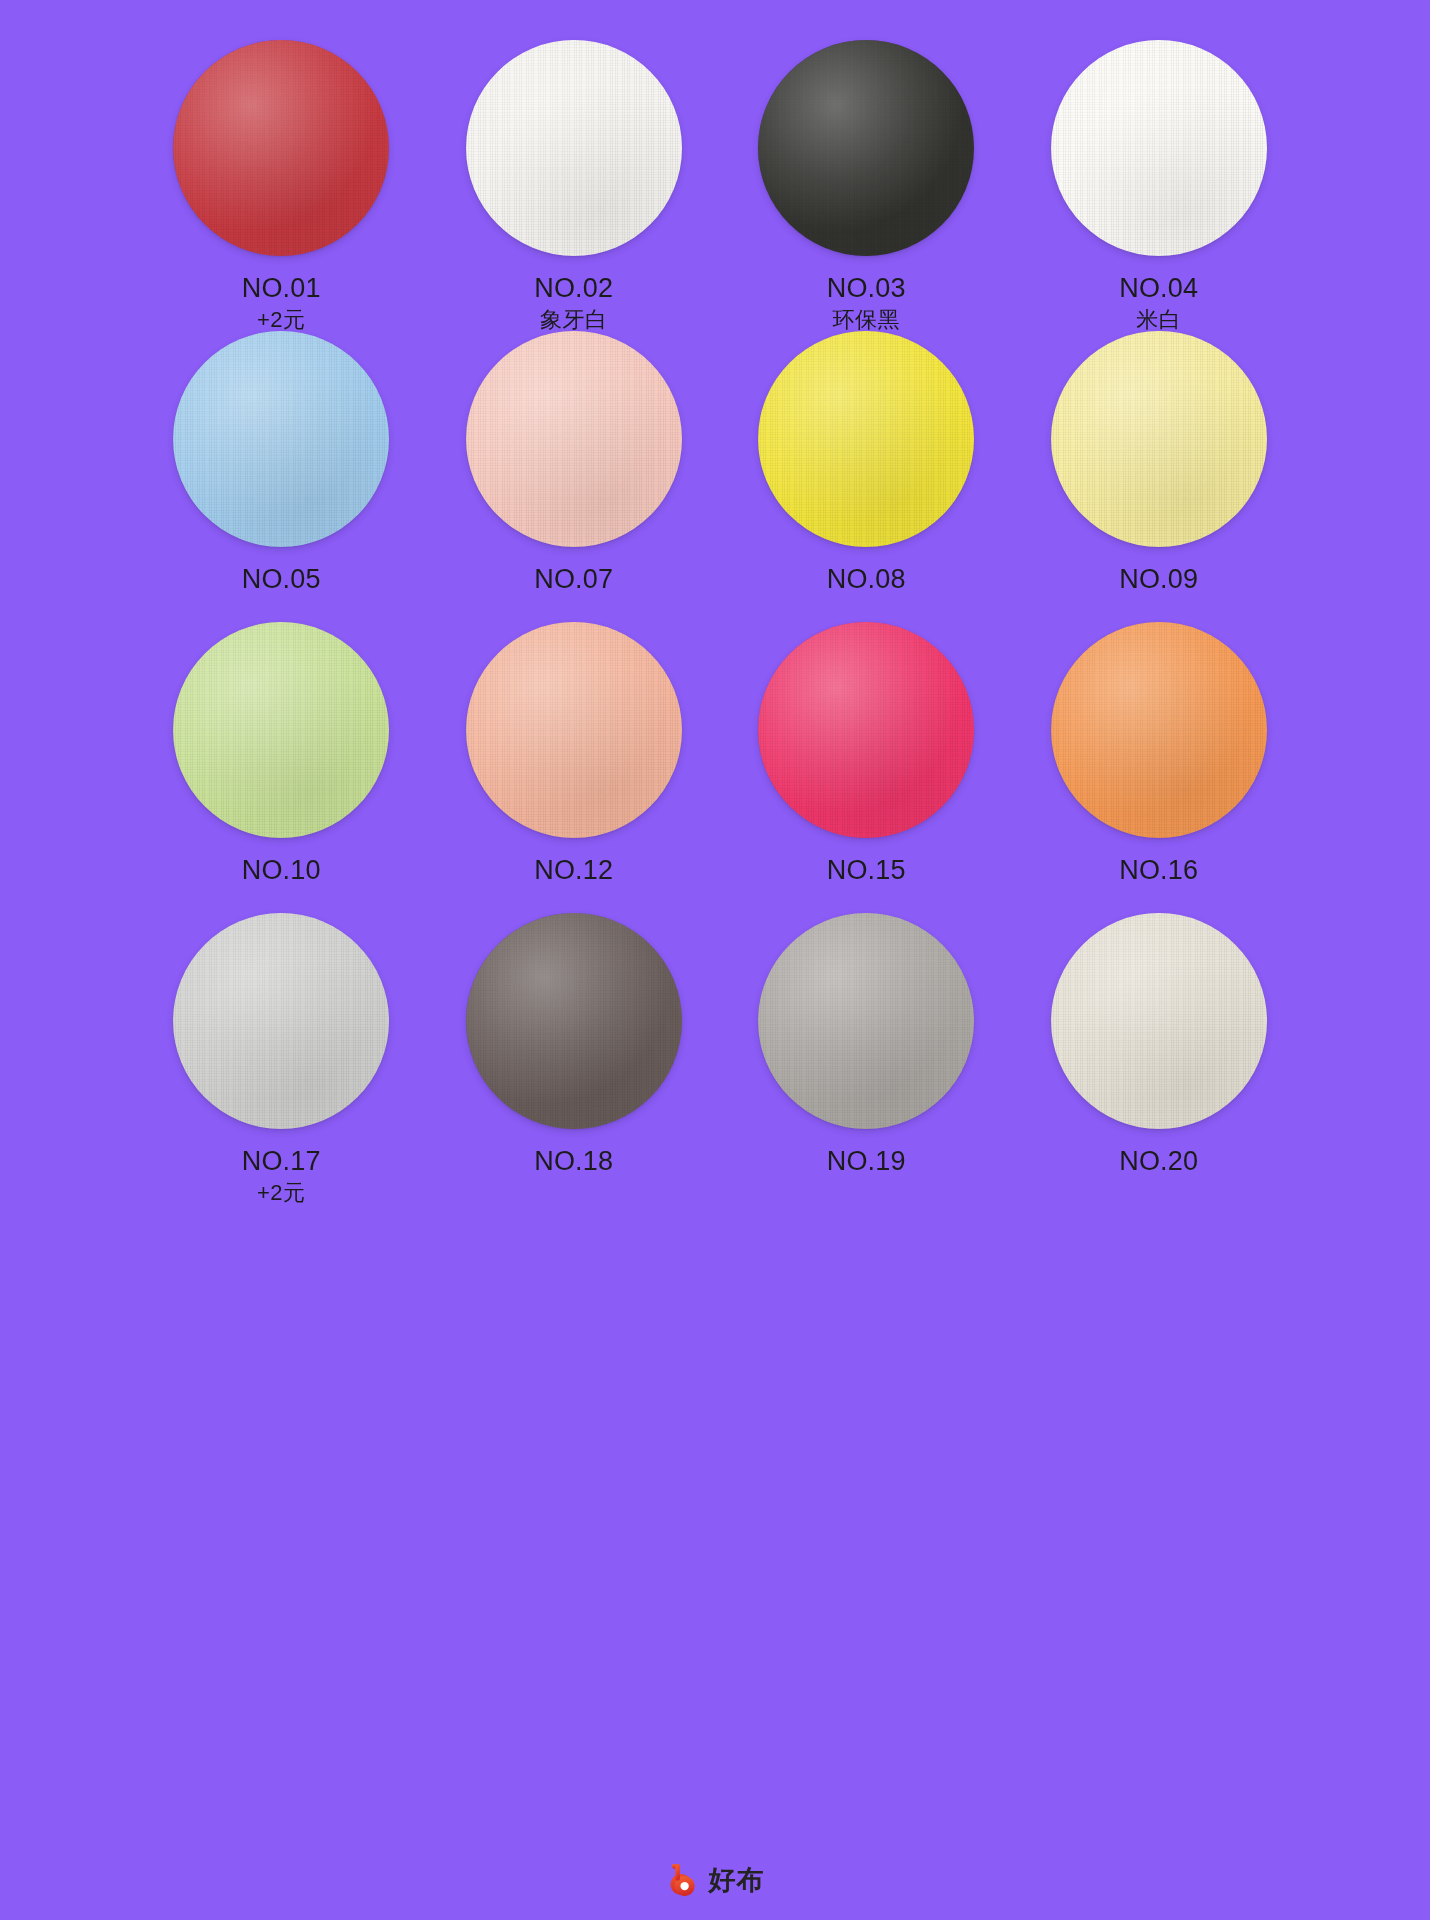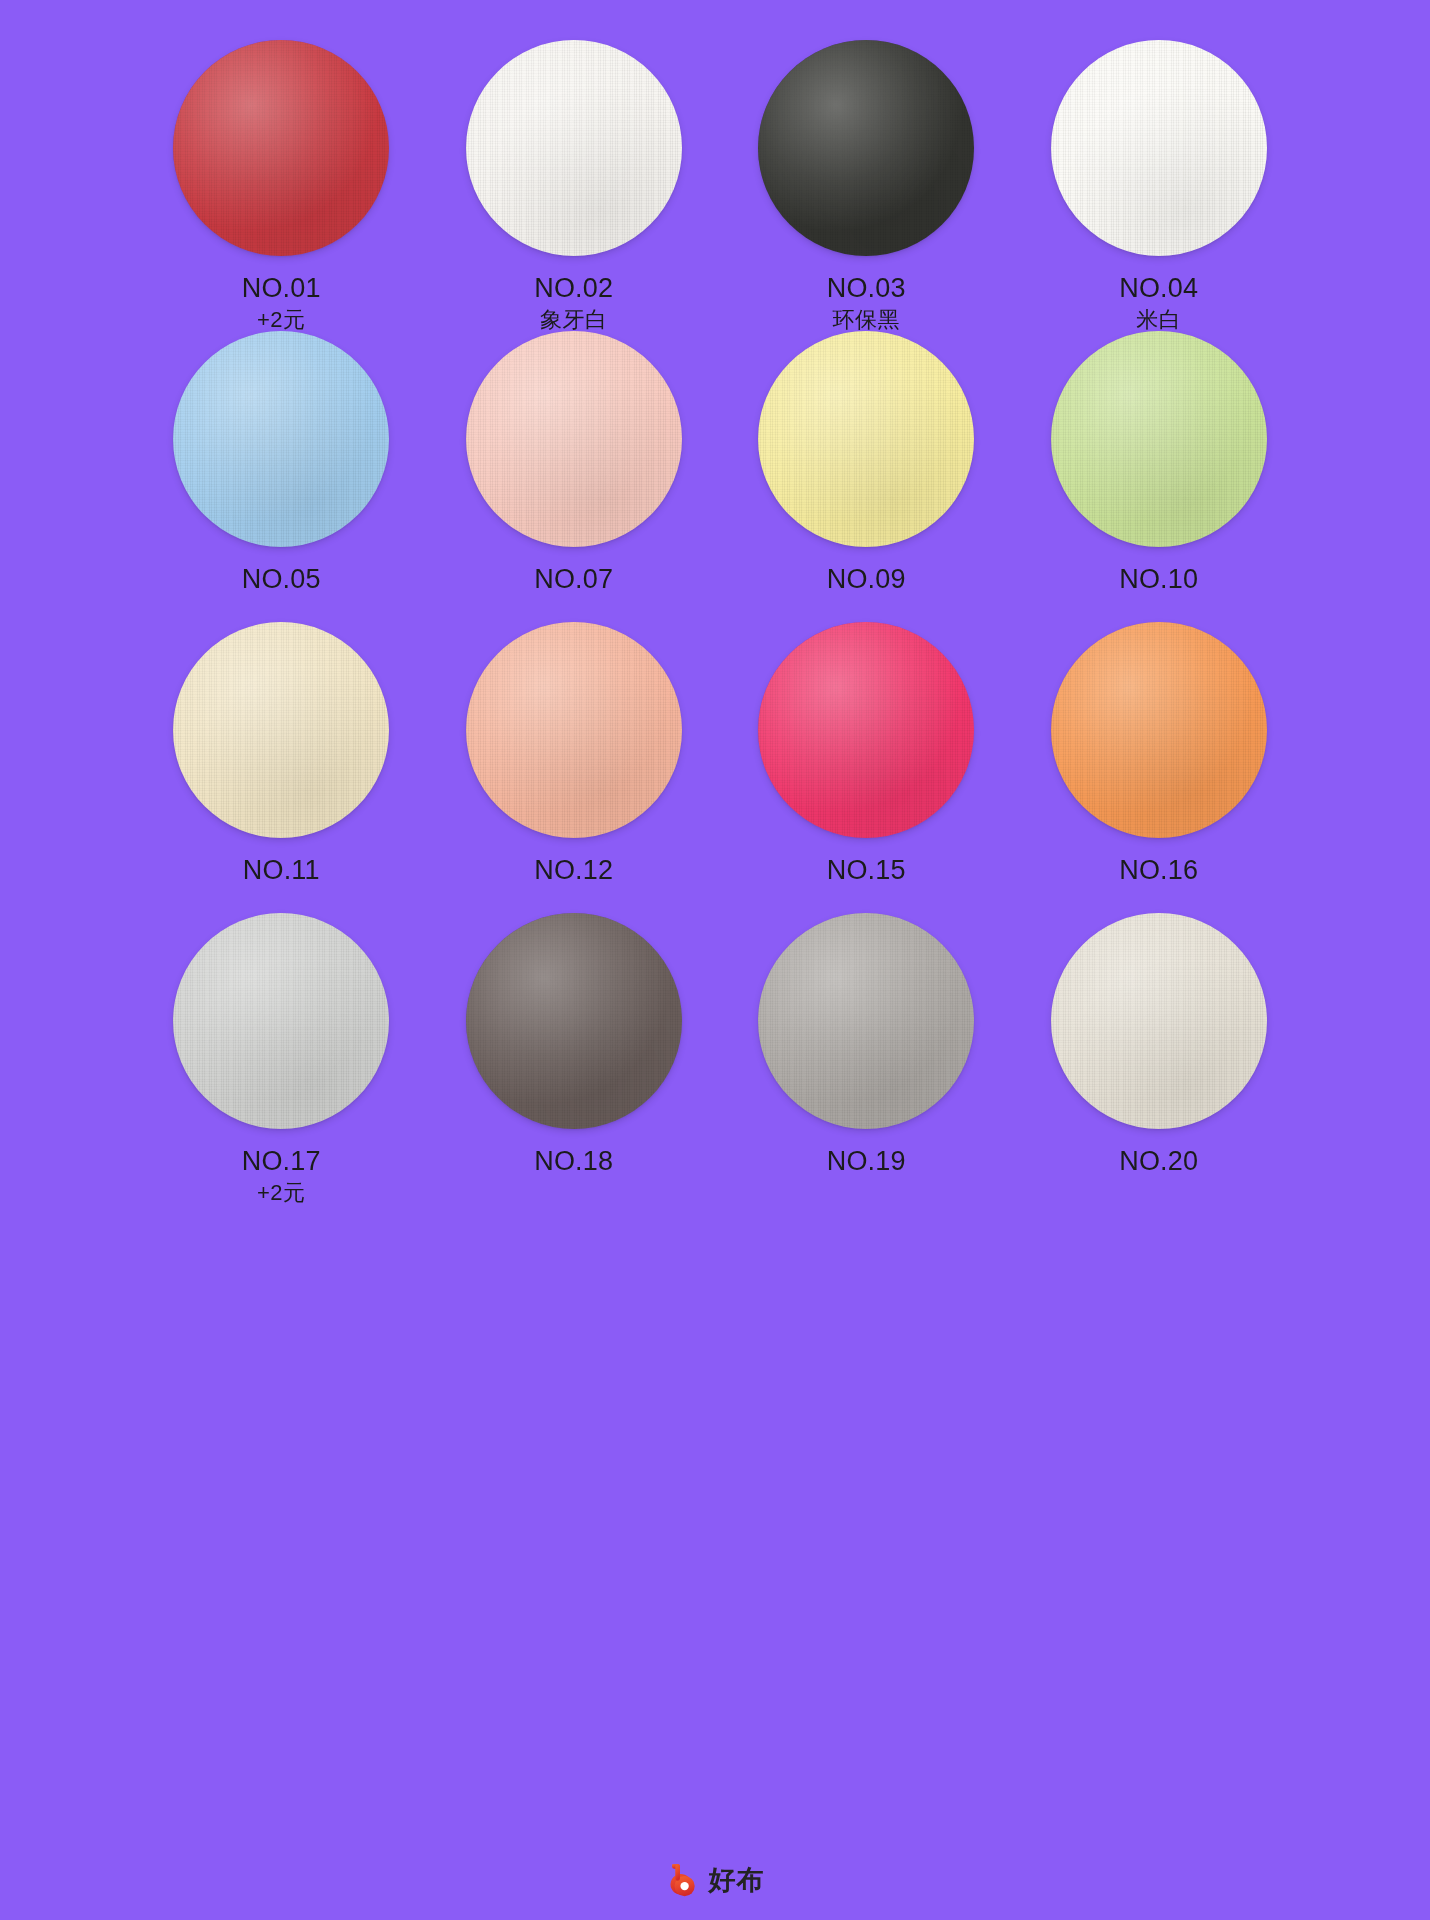--- a/index.html
+++ b/index.html
@@ -191,40 +191,40 @@
       <div class="swatch-cell">
         <div class="swatch-disc-wrap">
           <div class="swatch-disc" style="background: rgb(248, 203, 192);"></div>
         </div>
         <div class="swatch-labels">
           <div class="swatch-code">NO.07</div>
         </div>
       </div>
       <div class="swatch-cell">
         <div class="swatch-disc-wrap">
+          <div class="swatch-disc" style="background: rgb(244, 230, 60);"></div>
+        </div>
+        <div class="swatch-labels">
+          <div class="swatch-code">NO.08</div>
+        </div>
+      </div>
+      <div class="swatch-cell">
+        <div class="swatch-disc-wrap">
           <div class="swatch-disc" style="background: rgb(247, 237, 160);"></div>
         </div>
         <div class="swatch-labels">
           <div class="swatch-code">NO.09</div>
         </div>
       </div>
       <div class="swatch-cell">
         <div class="swatch-disc-wrap">
           <div class="swatch-disc" style="background: rgb(203, 227, 154);"></div>
         </div>
         <div class="swatch-labels">
           <div class="swatch-code">NO.10</div>
-        </div>
-      </div>
-      <div class="swatch-cell">
-        <div class="swatch-disc-wrap">
-          <div class="swatch-disc" style="background: rgb(242, 230, 198);"></div>
-        </div>
-        <div class="swatch-labels">
-          <div class="swatch-code">NO.11</div>
         </div>
       </div>
       <div class="swatch-cell">
         <div class="swatch-disc-wrap">
           <div class="swatch-disc" style="background: rgb(246, 183, 159);"></div>
         </div>
         <div class="swatch-labels">
           <div class="swatch-code">NO.12</div>
         </div>
       </div>

